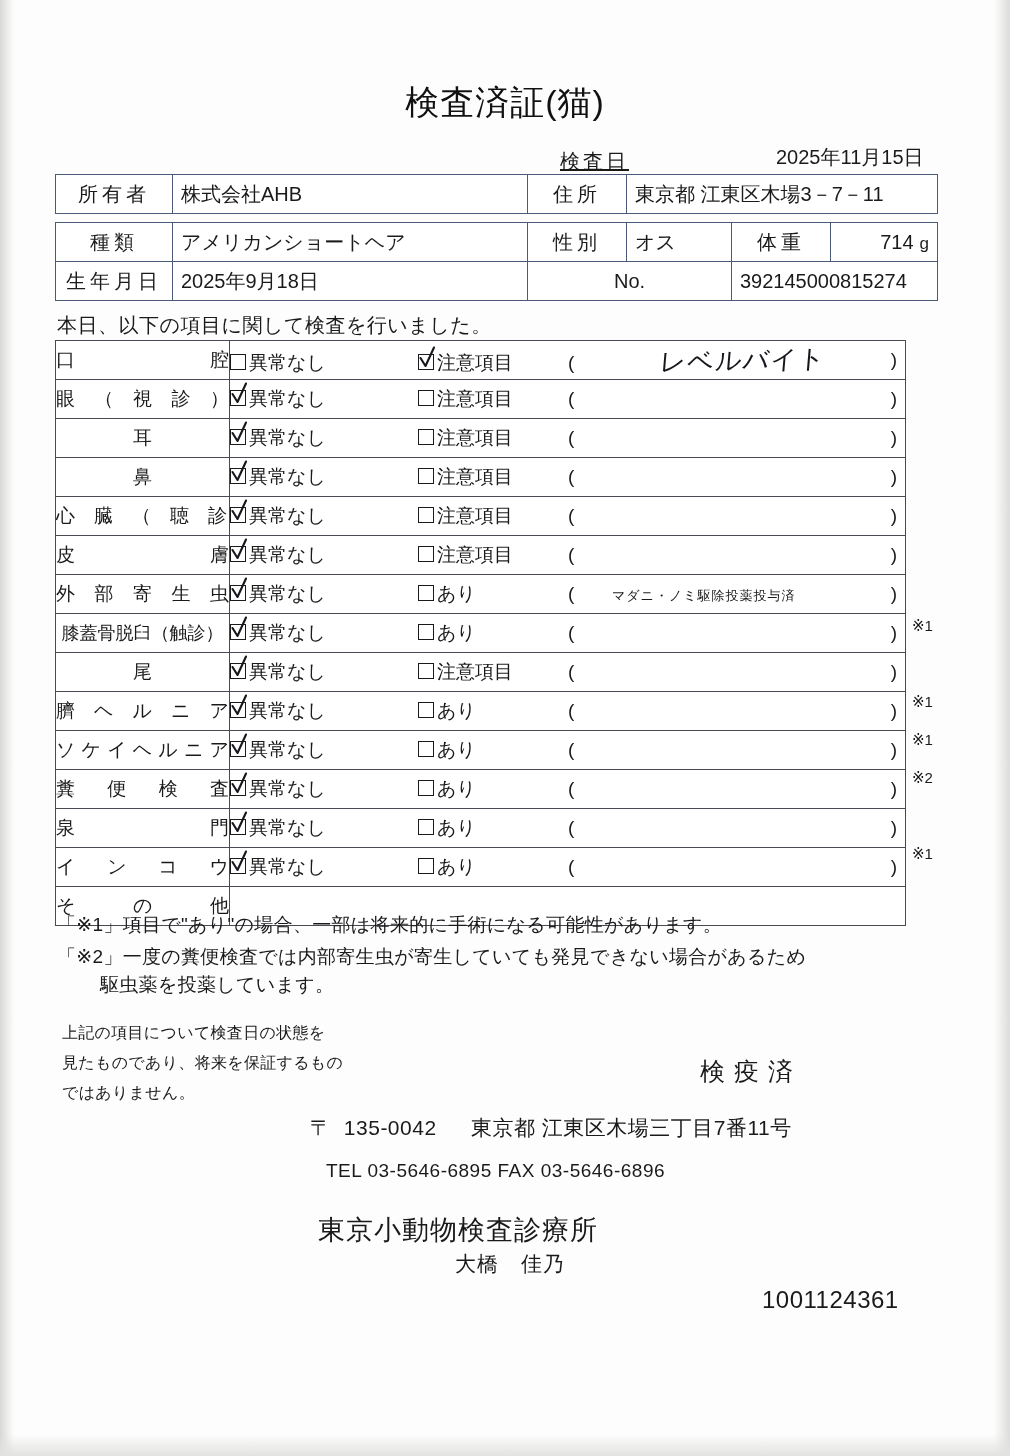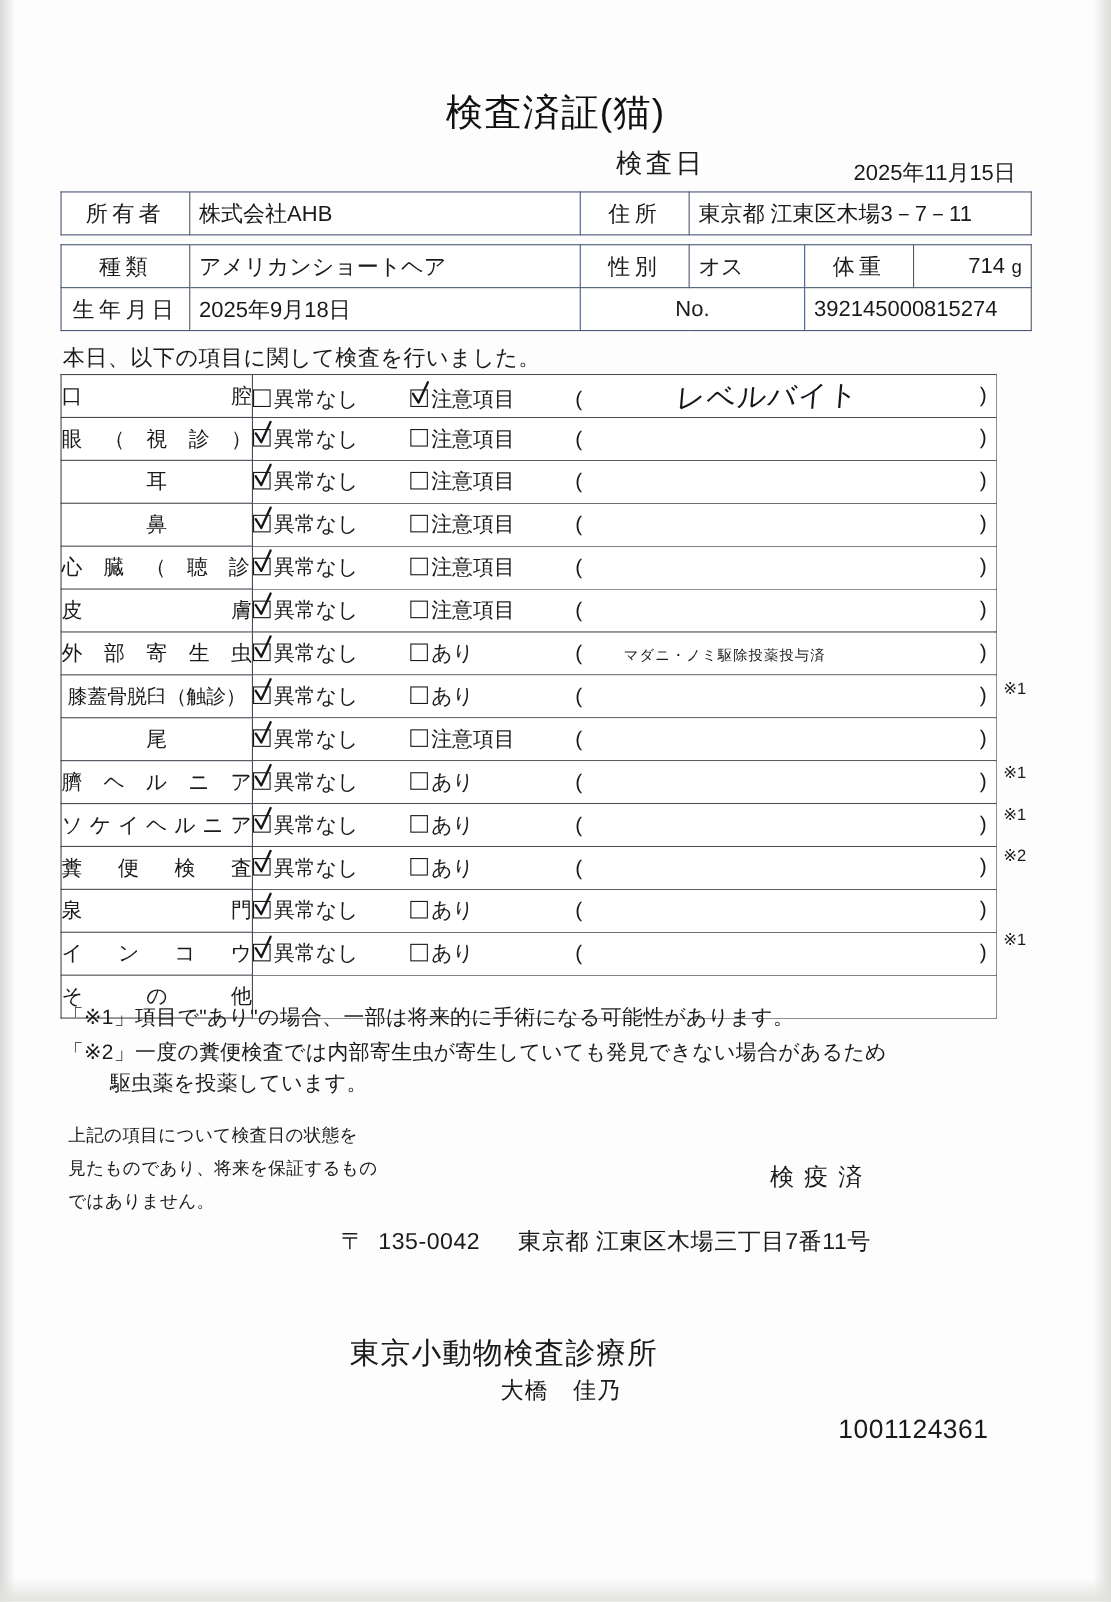--- a/index.html
+++ b/index.html
@@ -46,24 +46,25 @@
     left: 0;
     width: 1010px;
     text-align: center;
     font-size: 34px;
     letter-spacing: 1px;
     color: #111;
   }
 
   .exam-date-label {
     position: absolute;
-    top: 132px;
+    top: 148px;
     left: 560px;
-    font-size: 24px;
+    font-size: 20px;
     letter-spacing: 3px;
+    text-decoration: underline;
   }
   .exam-date-value {
     position: absolute;
     top: 144px;
     left: 776px;
     font-size: 20px;
   }
 
   
   .info-table {
@@ -134,21 +135,21 @@
   .opts {
     position: relative;
     padding-left: 8px;
   }
   .opt {
     display: inline-block;
     position: relative;
     white-space: nowrap;
   }
   .opt-a { width: 143px; }
-  .opt-b { width: 150px; }
+  .opt-b { width: 150px; margin-left: 45px; }
 
   .box {
     display: inline-block;
     width: 14px;
     height: 14px;
     border: 1.6px solid #1a1a1a;
     position: relative;
     top: 1px;
     margin-right: 3px;
     background: #fff;
@@ -204,21 +205,21 @@
     left: 62px;
     top: 1018px;
     font-size: 16px;
     line-height: 30px;
     letter-spacing: 0.3px;
   }
   .stamp {
     position: absolute;
     left: 700px;
     top: 1055px;
-    font-size: 22px;
+    font-size: 25px;
     letter-spacing: 9px;
   }
   .clinic-addr {
     position: absolute;
     left: 310px;
     top: 1114px;
     font-size: 21px;
     letter-spacing: 0.5px;
   }
   .clinic-tel {
@@ -441,16 +442,17 @@
     <div>ではありません。</div>
   </div>
 
   <div class="stamp">検疫済</div>
 
   <div class="clinic-addr">
     <span>〒</span>
     <span style="margin-left:6px">135-0042</span>
     <span style="margin-left:28px">東京都 江東区木場三丁目7番11号</span>
   </div>
+  <div class="clinic-tel">TEL 03-5646-6895  FAX 03-5646-6896</div>
   <div class="clinic-name">東京小動物検査診療所</div>
   <div class="clinic-person">大橋　佳乃</div>
   <div class="doc-number">1001124361</div>
 </div>
 
 </body></html>

